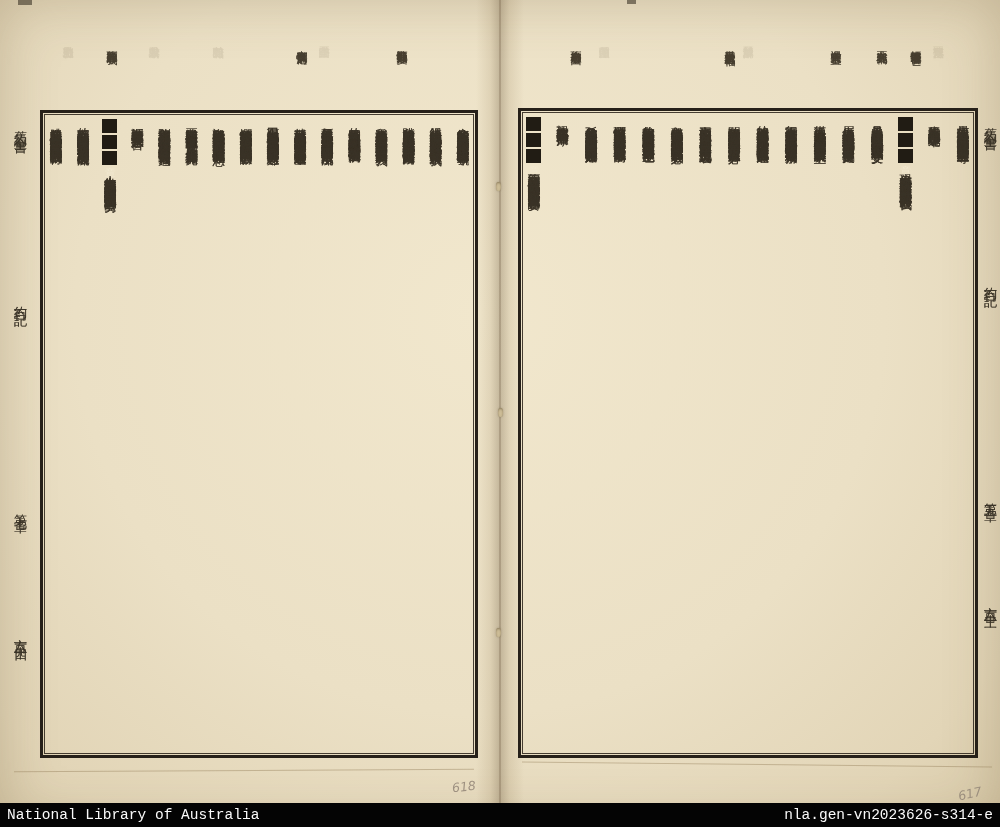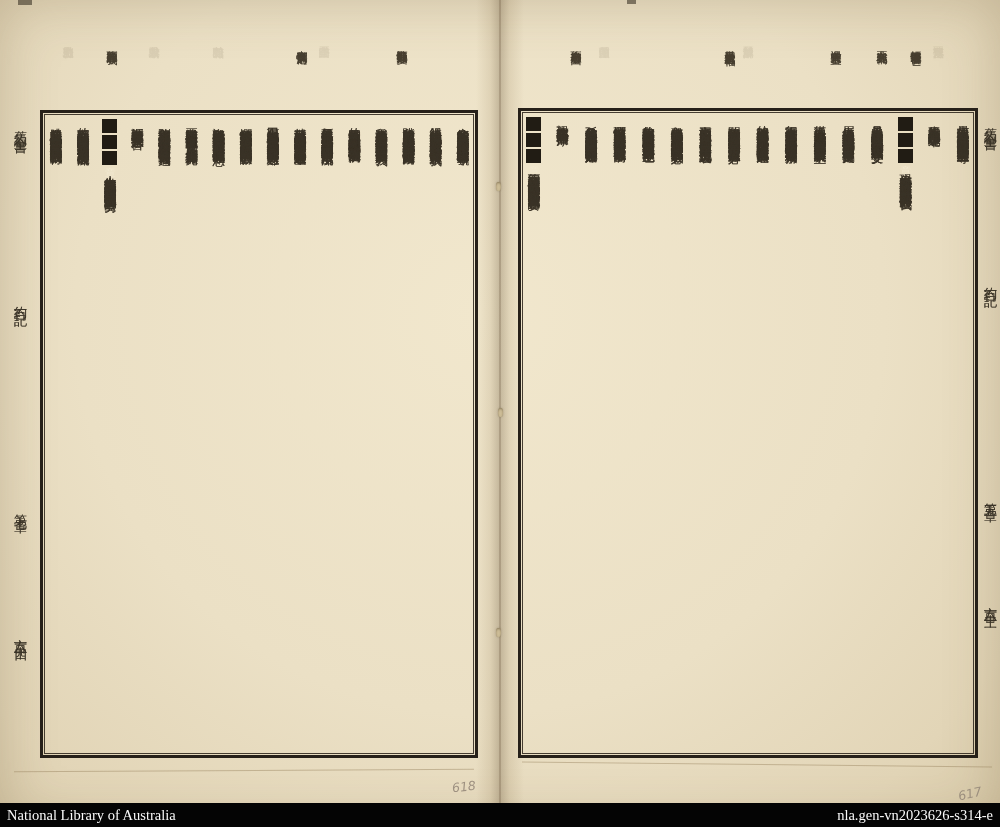--- a/index.html
+++ b/index.html
@@ -52,21 +52,21 @@
     transform:scaleX(-1);pointer-events:none;}
   
   .pencil{position:absolute;font-family:"DejaVu Sans","Liberation Sans",sans-serif;
     font-size:12.5px;color:#96897a;opacity:.9;font-style:italic;}
   
   .leaf-edge{position:absolute;height:1px;background:rgba(140,118,80,.4);}
   
   .library-bar{position:absolute;left:0;top:803px;width:1000px;height:24px;
     background:#040404;color:#fafafa;display:flex;justify-content:space-between;align-items:center;
     padding:0 7px;box-sizing:border-box;
-    font-family:Liberation Serif, serif;font-size:14.5px;}
+    font-family:Liberation Mono, monospace;font-size:14.5px;}
   .speck{position:absolute;background:rgba(45,38,26,.55);}
 </style>
 </head>
 <body>
 
 <div class="scan-root">
 
   <div class="gutter">
     <span class="stitch" style="left:20px;top:182px;"></span>
     <span class="stitch" style="left:22px;top:408px;"></span>

